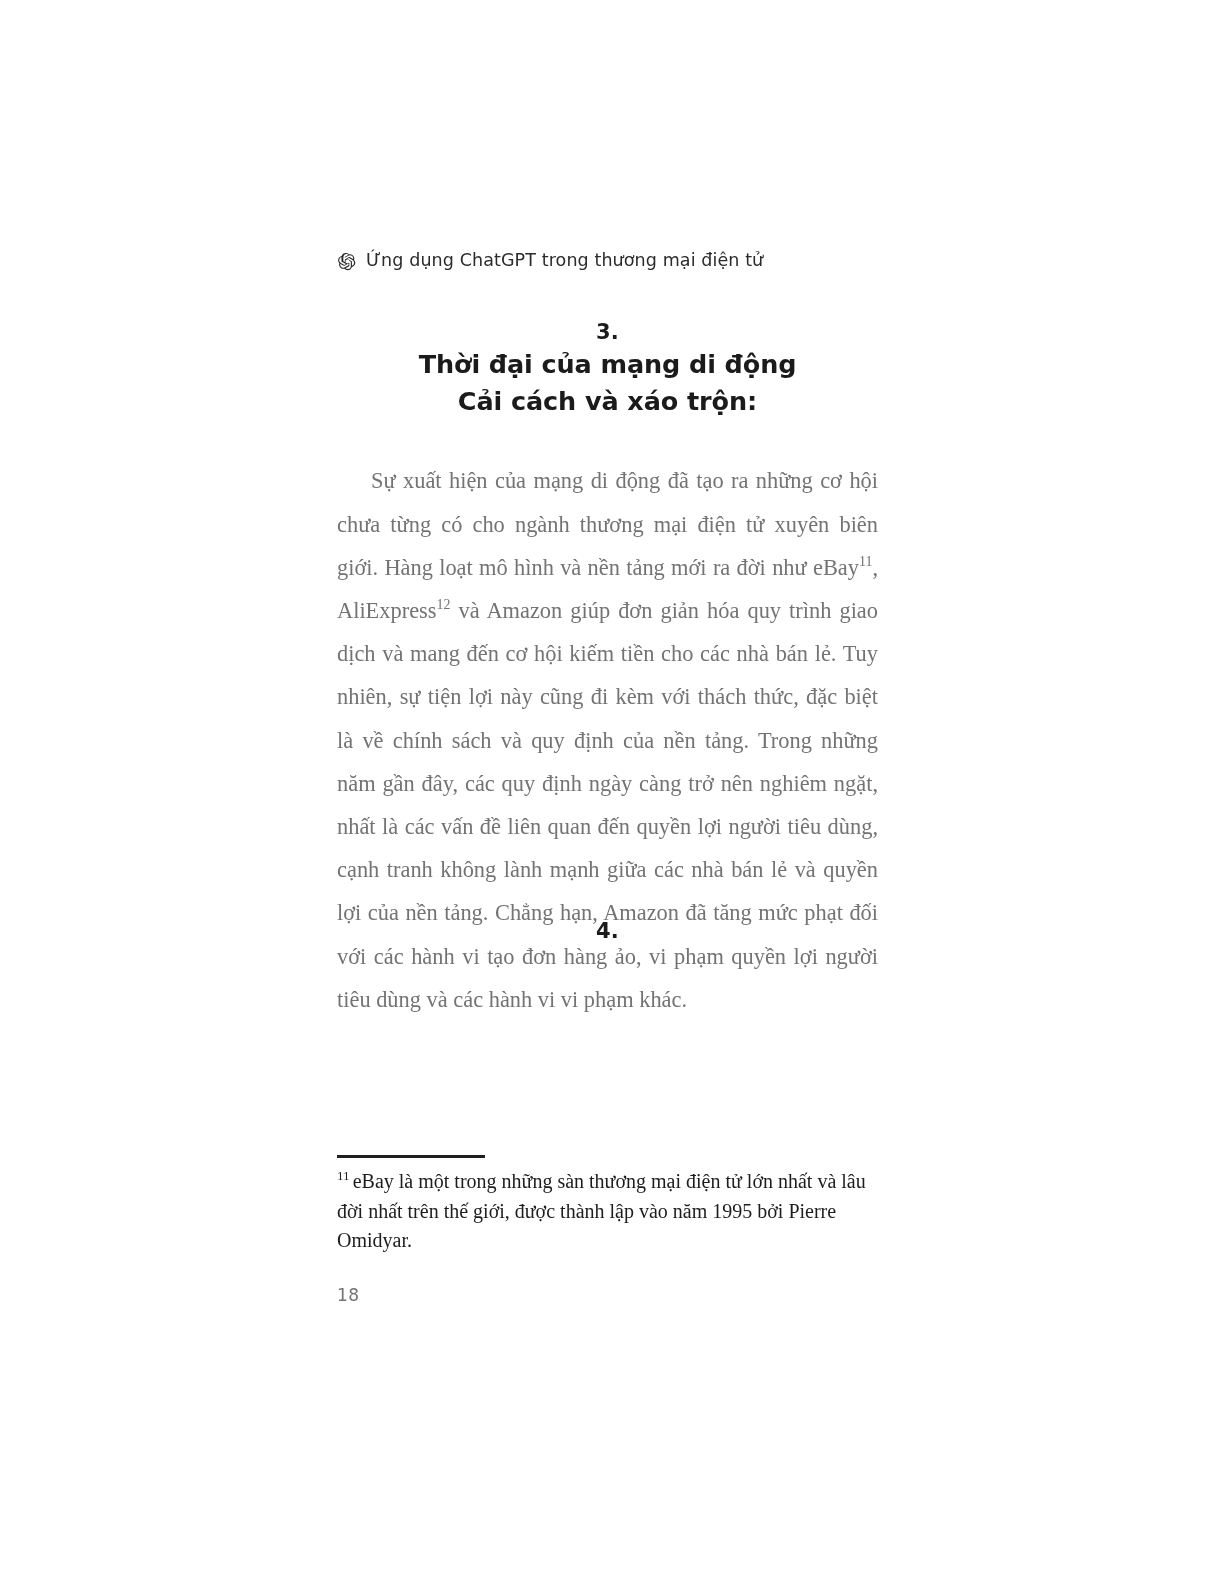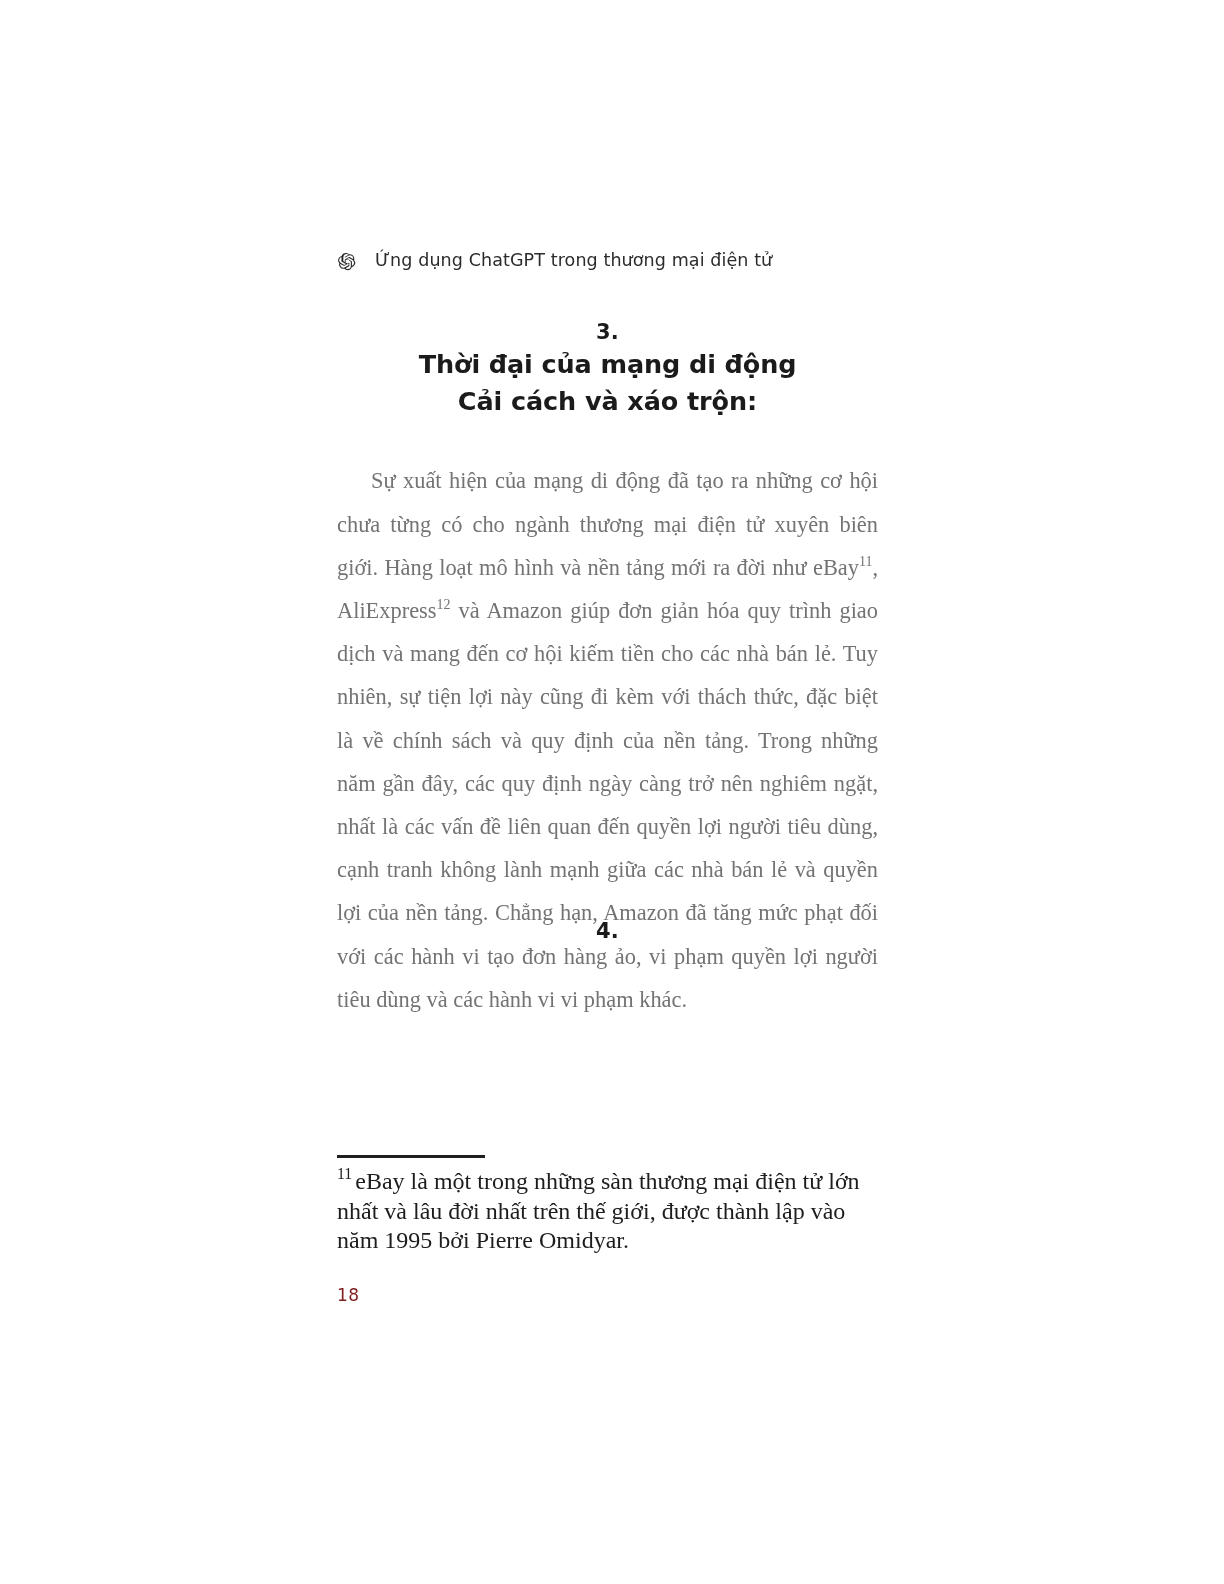--- a/index.html
+++ b/index.html
@@ -23,21 +23,21 @@
     background: #ffffff;
   }
 
   
   .running-head {
     position: absolute;
     left: 337px;
     top: 250px;
     display: flex;
     align-items: center;
-    gap: 19px;
+    gap: 10px;
     font-family: "DejaVu Sans", "Liberation Sans", sans-serif;
     font-size: 17.5px;
     letter-spacing: 0.1px;
     color: #2b2b2b;
     white-space: nowrap;
   }
   .brand-mark {
     width: 19px;
     height: 19px;
     flex: 0 0 19px;
@@ -100,41 +100,41 @@
     top: 1155px;
     width: 148px;
     height: 2.5px;
     background: #1f1f1f;
   }
   .footnotes {
     position: absolute;
     left: 337px;
     top: 1167px;
     width: 543px;
-    font-size: 24px;
+    font-size: 20px;
     line-height: 29.5px;
     color: #1d1d1d;
     text-align: left;
   }
   .footnotes .fnote { display: block; }
   .footnotes .marker {
     font-size: 0.66em;
     vertical-align: 0.62em;
     line-height: 0;
     margin-right: 3px;
   }
 
   
   .folio {
     position: absolute;
     left: 337px;
     top: 1285px;
     font-family: "DejaVu Sans", "Liberation Sans", sans-serif;
     font-size: 17px;
-    color: #7f1d1d;
+    color: #737373;
     letter-spacing: 0.4px;
   }
 </style>
 </head>
 <body>
 
 <div class="page">
 
   <div class="running-head">
     <span class="brand-mark">

